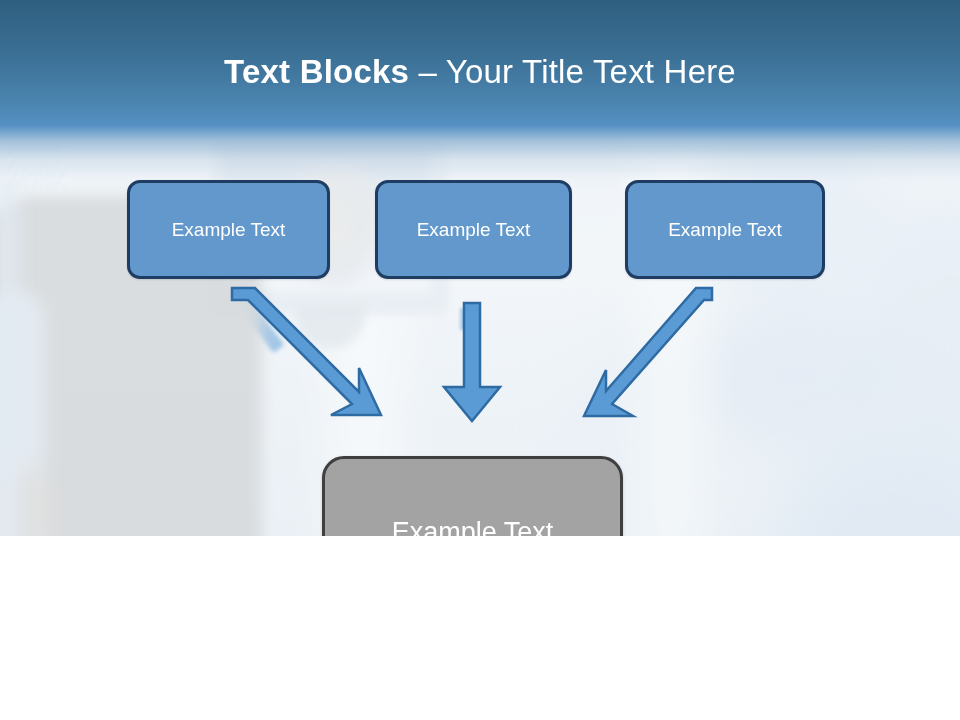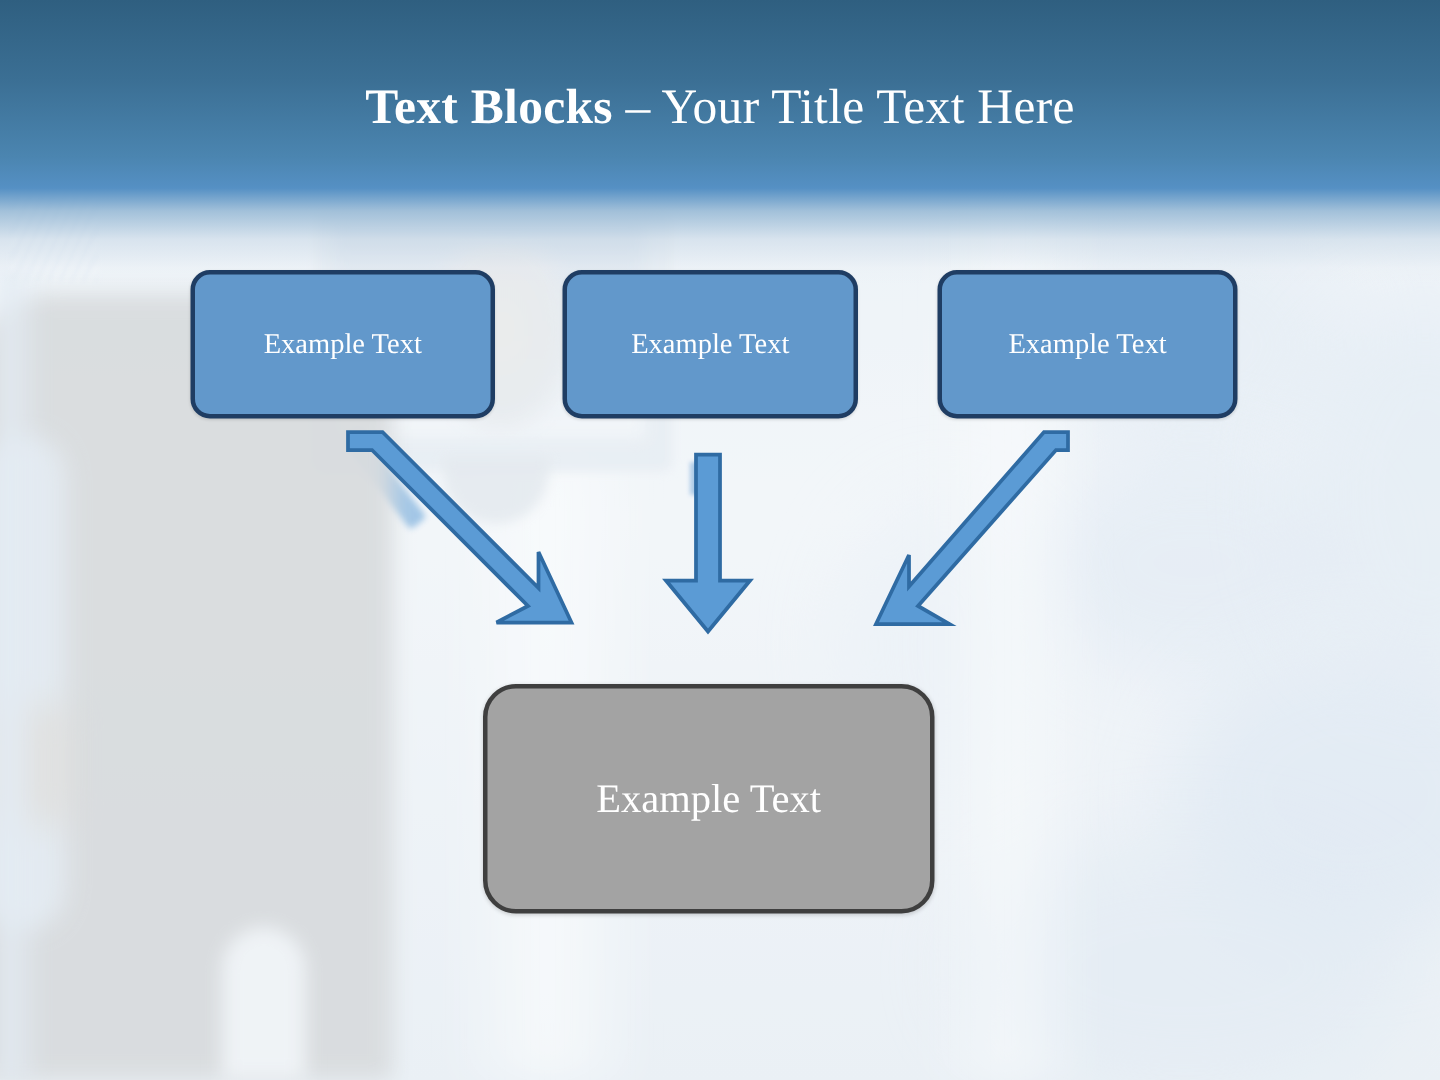--- a/index.html
+++ b/index.html
@@ -3,23 +3,23 @@
 <meta charset="utf-8">
 <style>
   html, body {
     margin: 0;
     padding: 0;
     background: #ffffff;
   }
   #slide {
     position: relative;
     width: 960px;
-    height: 720px;
+    height: 536px;
     overflow: hidden;
-    font-family: Liberation Serif, serif;
+    font-family: Liberation Sans, sans-serif;
     background: #8b5cf6;
   }
 
   
   .bg-layer {
     position: absolute;
     inset: 0;
     overflow: hidden;
   }
   .bg-base {

